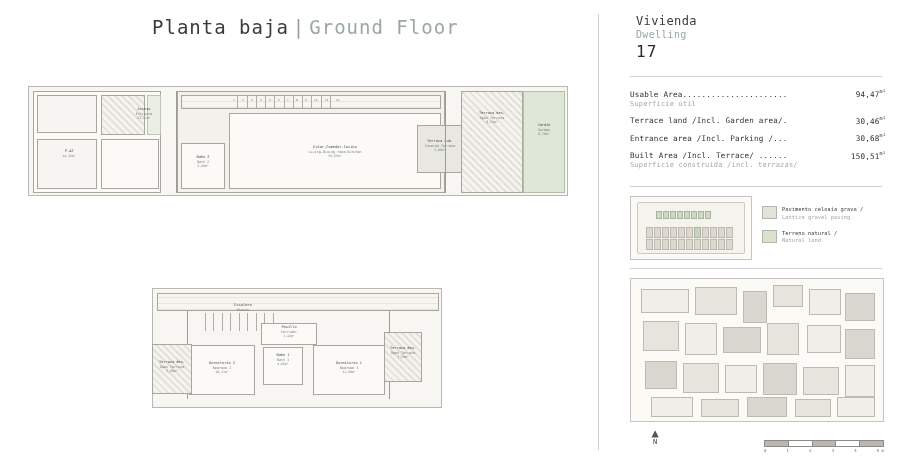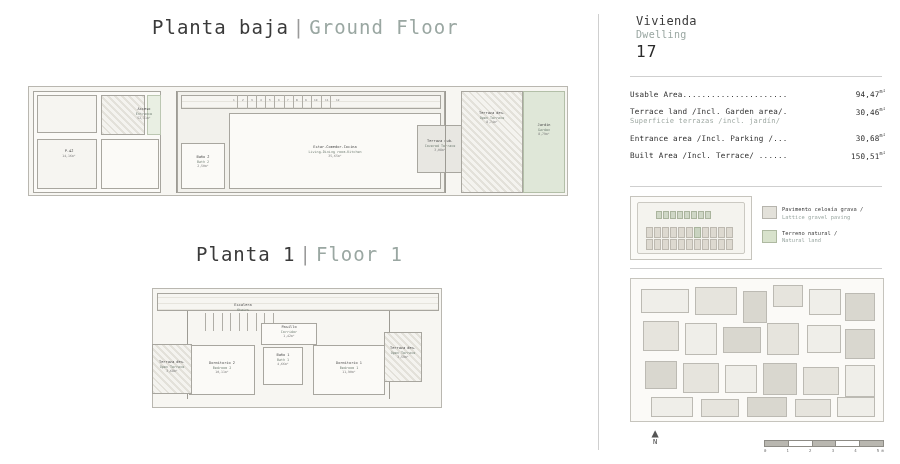--- a/index.html
+++ b/index.html
@@ -188,23 +188,20 @@
           <i></i>
           <i></i>
           <i></i>
           <i></i>
       </div>
 
       <div class="wallv" style="left:147px;top:4px;height:102px;"></div>
       <div class="wallv" style="left:416px;top:4px;height:102px;"></div>
     </div>
 
-    <div class="title" id="title-f1">
-      <span class="es">Planta 1</span><span class="sep">|</span><span class="en">Floor 1</span>
-    </div>
 
     <div class="plan f1">
       <div class="rm beam" style="left:4px;top:4px;width:282px;height:18px;"></div>
 
       <div class="stairs" style="left:44px;top:24px;width:84px;height:18px;">
         <i></i>
           <i></i>
           <i></i>
           <i></i>
           <i></i>
@@ -277,39 +274,40 @@
     </div>
 
     <div class="hr" style="top:76px;"></div>
 
     <div class="areas">
       <div class="arow">
         <div class="aline">
           <span class="nm">Usable Area......................</span>
           <span class="val"><span>94,47</span><span class="sup">m²</span></span>
         </div>
+        <div class="sub">Superficie útil</div>
       </div>
       <div class="arow">
         <div class="aline">
           <span class="nm">Terrace land /Incl. Garden area/.</span>
           <span class="val"><span>30,46</span><span class="sup">m²</span></span>
         </div>
-        <div class="sub">Superficie terrazas /incl. jardín/</div>
       </div>
       <div class="arow">
         <div class="aline">
           <span class="nm">Entrance area /Incl. Parking /...</span>
           <span class="val"><span>30,68</span><span class="sup">m²</span></span>
         </div>
       </div>
       <div class="arow">
         <div class="aline">
           <span class="nm">Built Area /Incl. Terrace/ ......</span>
           <span class="val"><span>150,51</span><span class="sup">m²</span></span>
         </div>
+        <div class="sub">Superficie construida /incl. terrazas/</div>
       </div>
     </div>
 
     <div class="hr" style="top:186px;"></div>
 
     <div class="site">
       <div class="siteplot">
         <div class="minitop">
           <span></span>
             <span></span>

